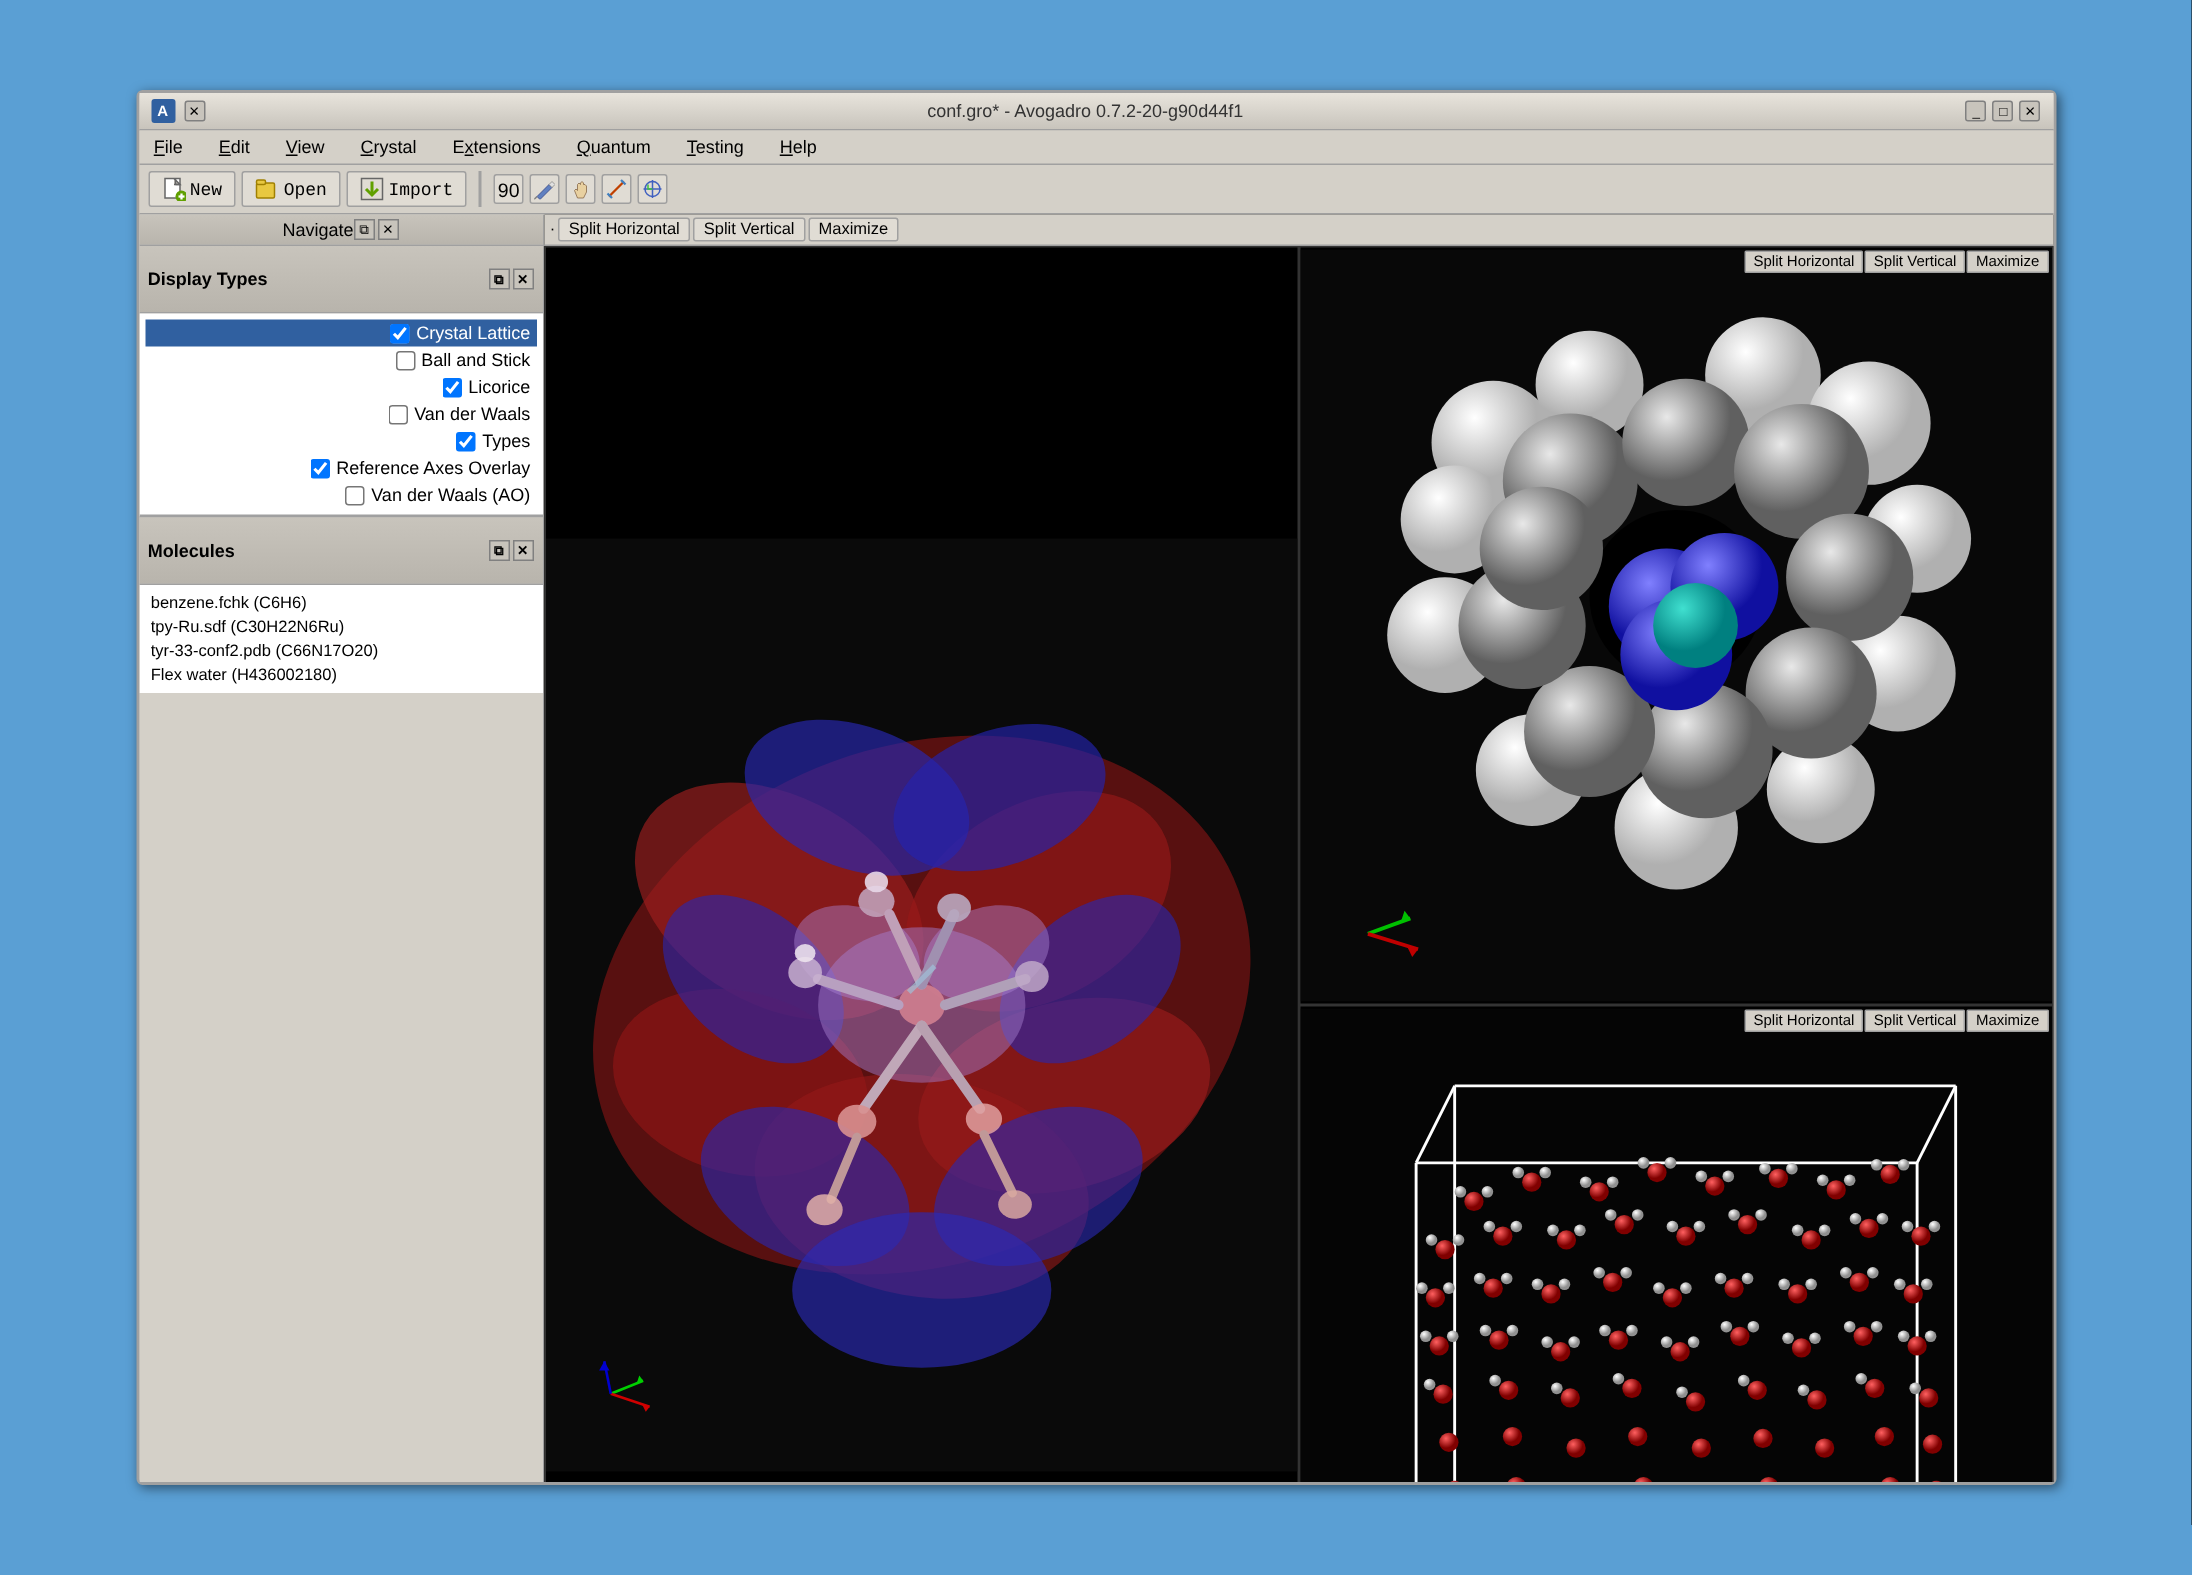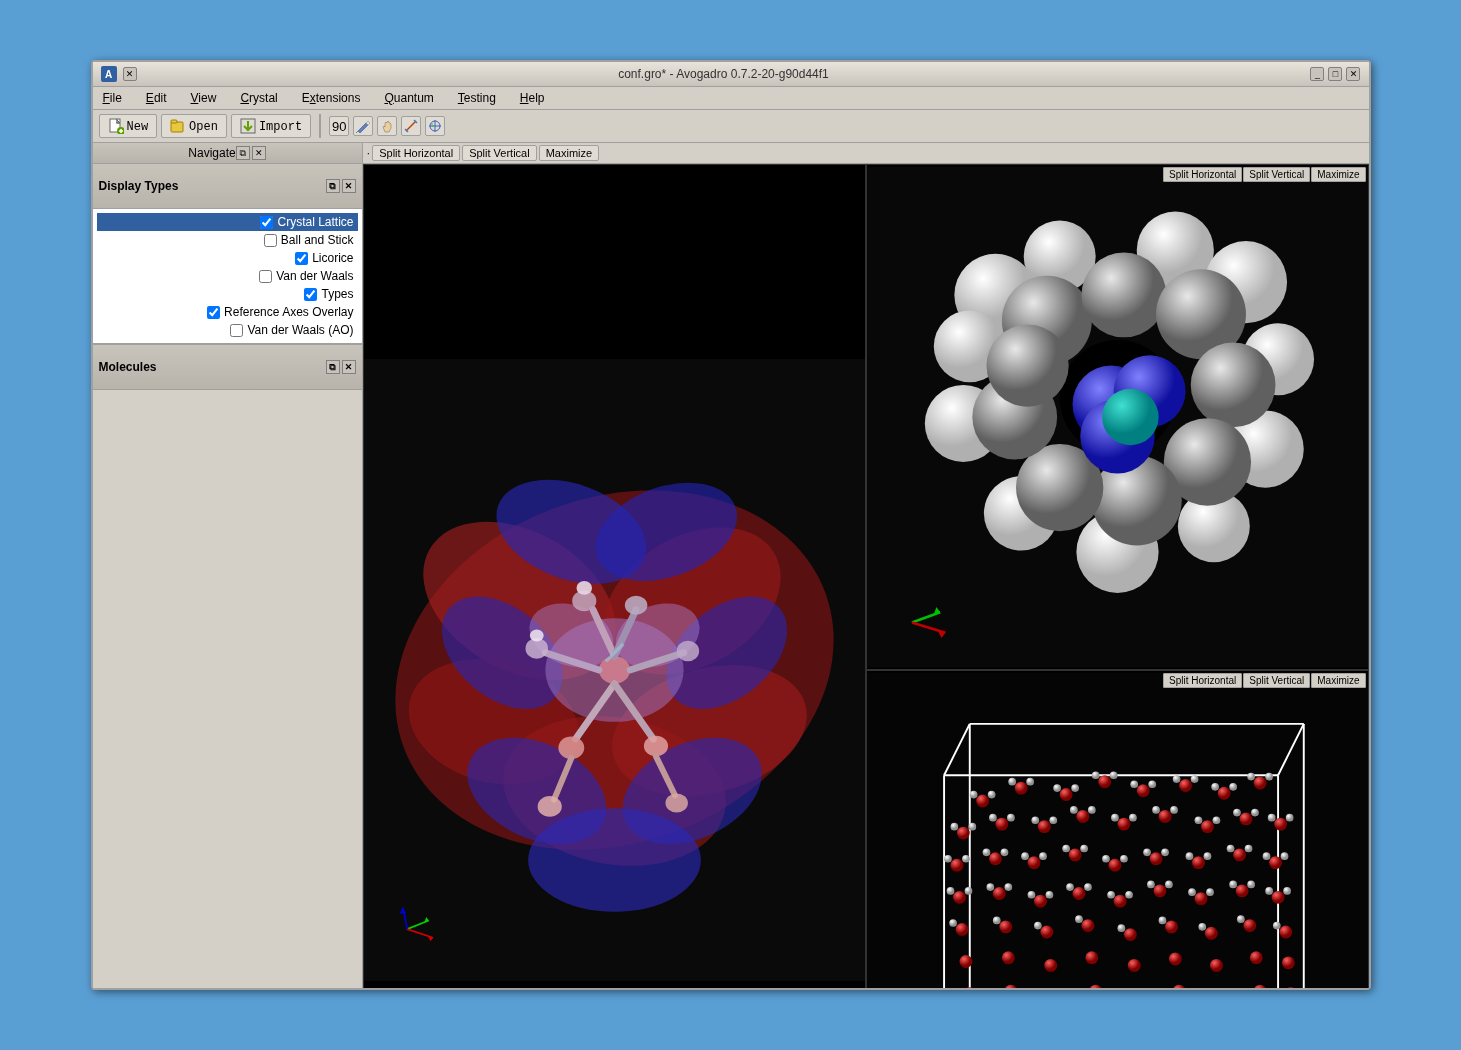--- a/index.html
+++ b/index.html
@@ -403,20 +403,26 @@
         </div>
       </div>
 
       <div>
         <div class="panel-header">
           <span>Molecules</span>
           <div class="panel-header-icons">
             <div class="panel-icon">⧉</div>
             <div class="panel-icon">✕</div>
           </div>
+        </div>
+        <div class="molecules-panel">
+          <div class="molecule-item">benzene.fchk (C6H6)</div>
+          <div class="molecule-item">tpy-Ru.sdf (C30H22N6Ru)</div>
+          <div class="molecule-item">tyr-33-conf2.pdb (C66N17O20)</div>
+          <div class="molecule-item">Flex water (H436002180)</div>
         </div>
       </div>
     </div>
 
     <div class="viewport-area">
 
       <div class="viewport-top-bar">
         <span>·</span>
         <div class="vp-btn">Split Horizontal</div>
         <div class="vp-btn">Split Vertical</div>

